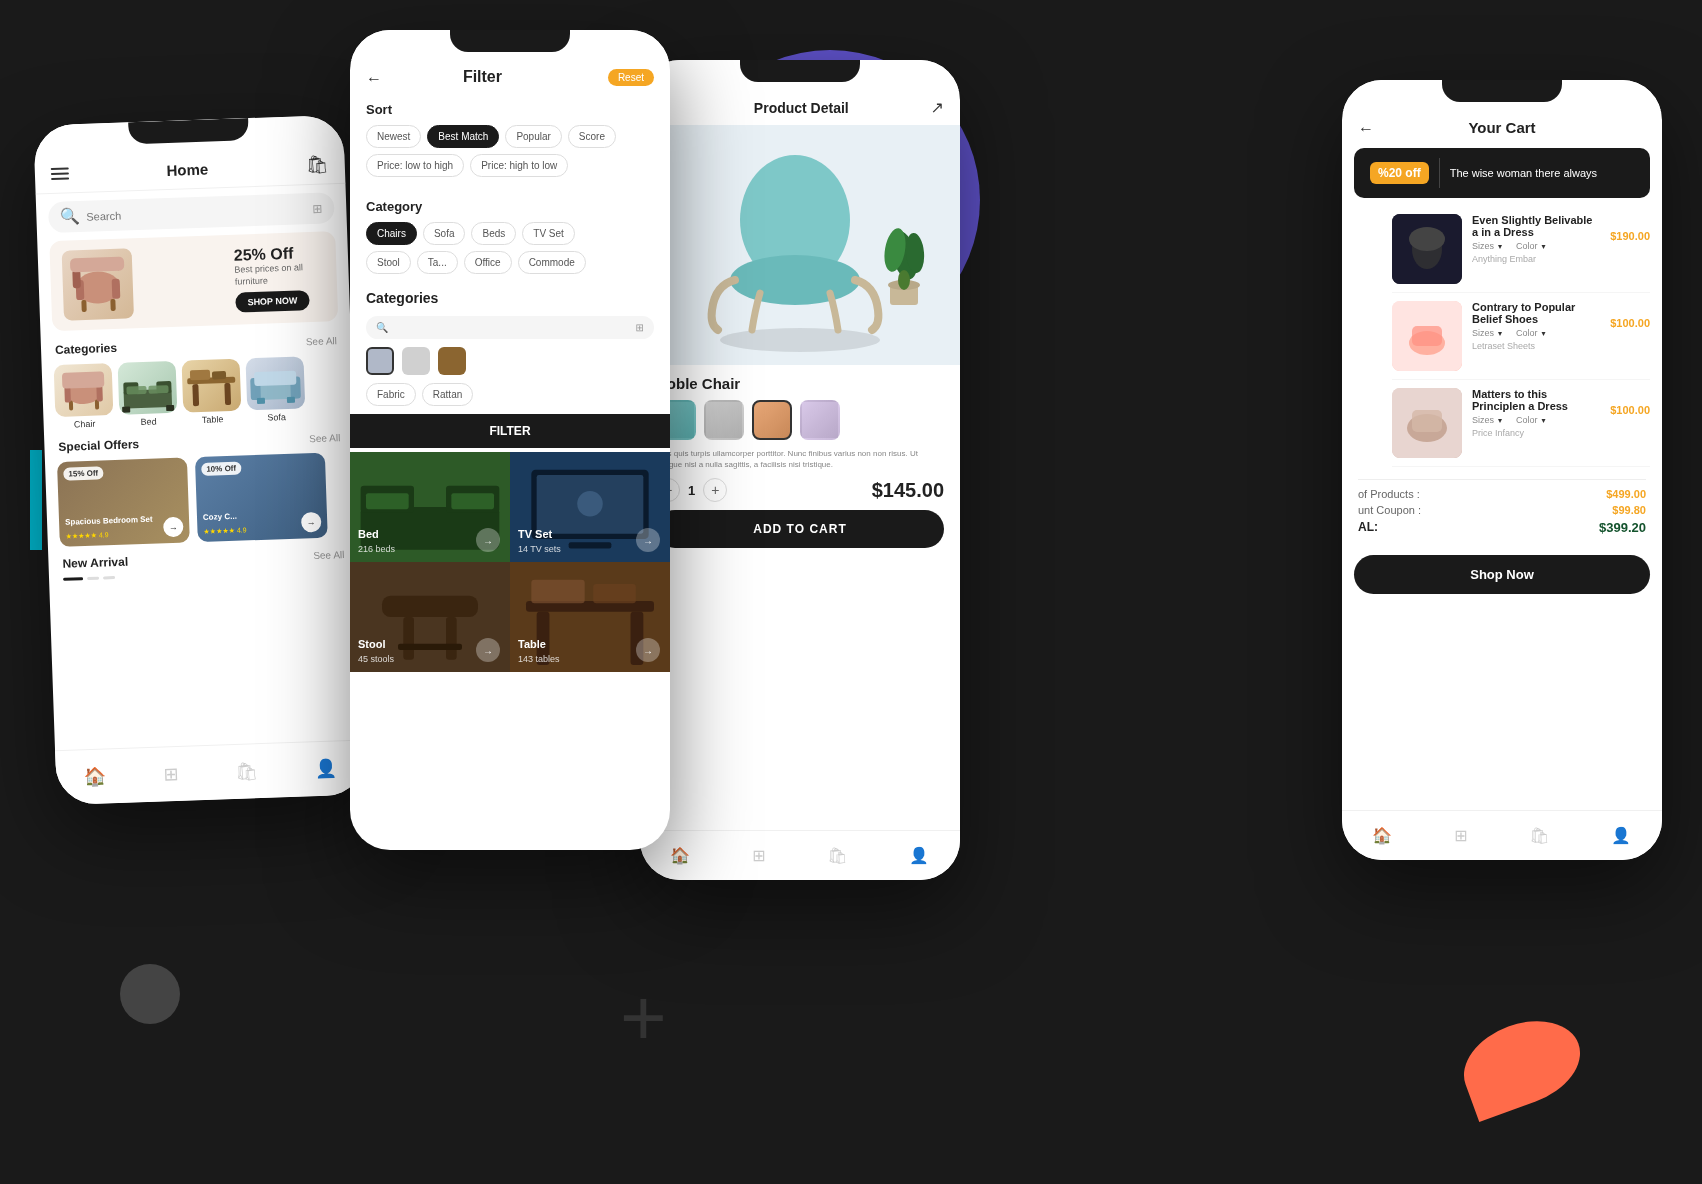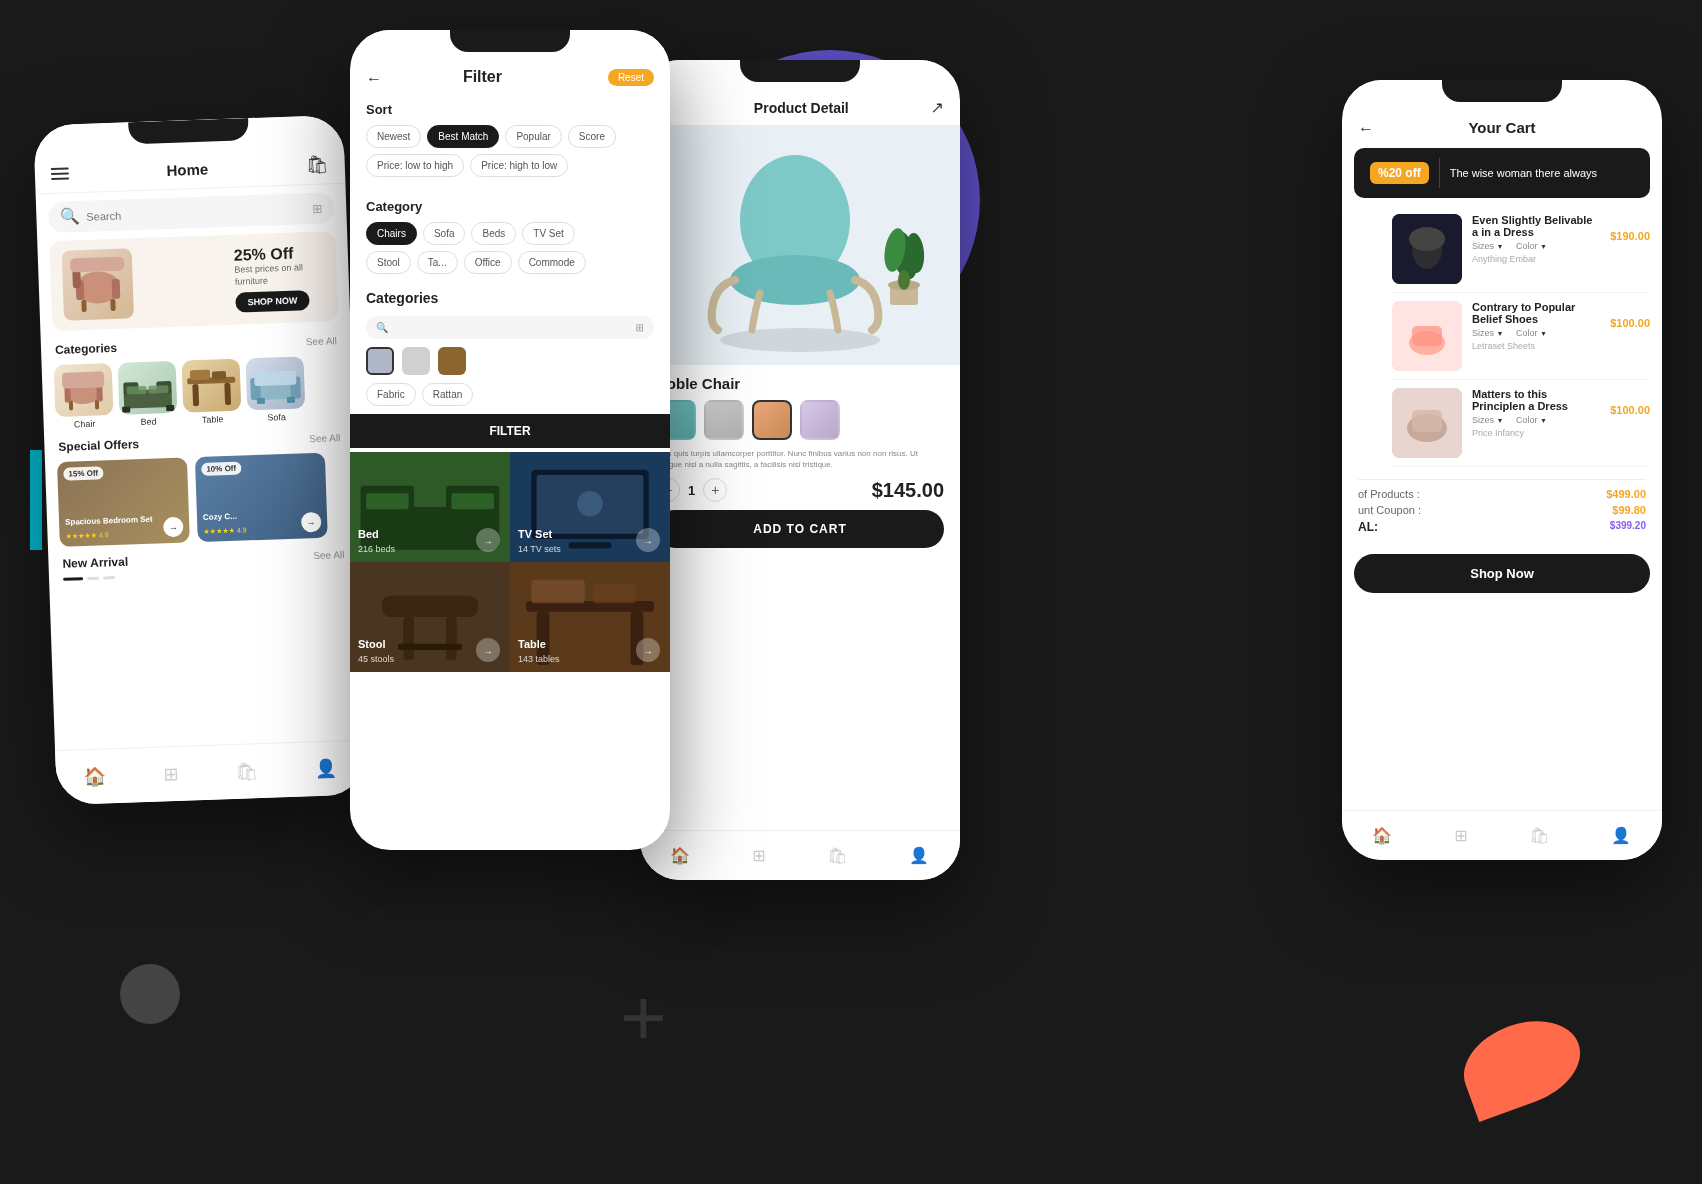--- a/index.html
+++ b/index.html
@@ -653,21 +653,21 @@
 
     .p4-summary { padding: 8px 16px; }
     .p4-summary-row {
       display: flex;
       justify-content: space-between;
       margin-bottom: 4px;
     }
     .p4-summary-label { font-size: 11px; color: #666; }
     .p4-summary-value { font-size: 11px; color: #F5A623; font-weight: 600; }
     .p4-total-label { font-size: 12px; font-weight: 700; color: #222; }
-    .p4-total-value { font-size: 10px; font-weight: 700; color: #8b5cf6; margin-left: 37px; }
+    .p4-total-value { font-size: 13px; font-weight: 700; color: #14532d; margin-left: 37px; }
 
     .p4-shop-btn {
       margin: 8px 12px;
       width: calc(100% - 24px);
       background: #1a1a1a;
       color: white;
       border: none;
       border-radius: 24px;
       padding: 12px;
       font-size: 13px;

